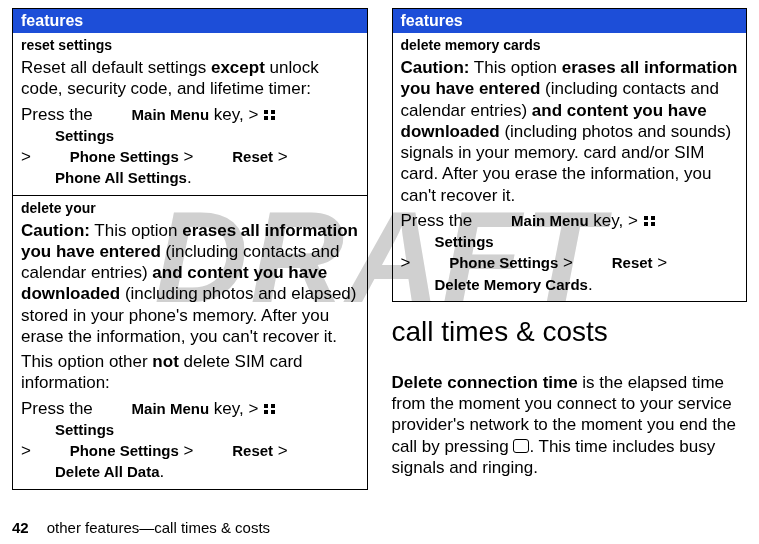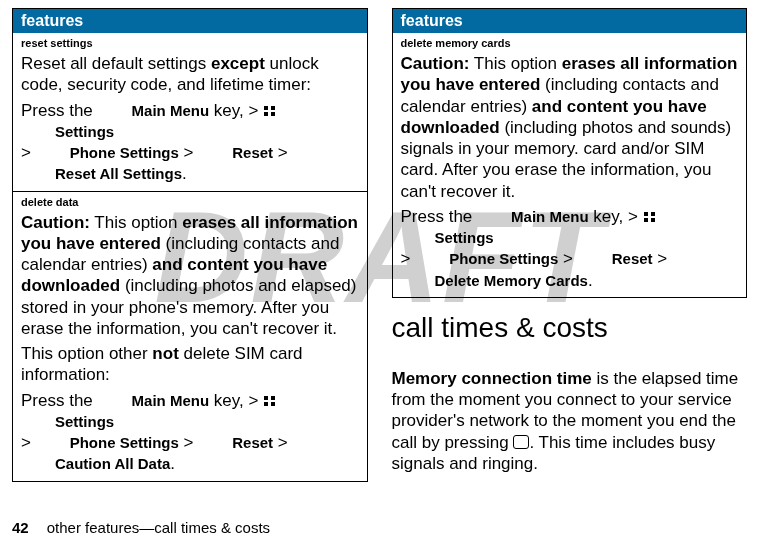--- a/index.html
+++ b/index.html
@@ -30,31 +30,31 @@
       display: flex;
       gap: 24px;
       padding: 8px 12px 0 12px;
     }
     .col { width: 364px; }
     .tbl {
       border: 1.5px solid #000;
       width: 100%;
     }
     .hdr {
-      background: #0369a1;
+      background: #1d4ed8;
       color: #fff;
       font-weight: bold;
       padding: 3px 8px;
       font-size: 16px;
     }
     .celltitle {
       border-top: 1.5px solid #000;
       padding: 4px 16px 2px 8px;
       font-weight: bold;
-      font-size: 11px;
+      font-size: 14px;
     }
     .celltitle.first { border-top: none; }
     .cellbody {
       padding: 2px 4px 6px 8px;
       font-size: 17px;
       line-height: 1.25;
     }
     .cellbody p { margin-bottom: 4px; }
     .cellbody p:last-child { margin-bottom: 0; }
     .navtext { font-family: Arial, sans-serif; font-weight: bold; font-size: 15px; margin-left: 34px; }
@@ -110,40 +110,40 @@
         <p>
           <span>Reset all default settings </span><strong>except</strong><span> unlock code, security code, and lifetime timer:</span>
         </p>
         <p>
           <span>Press the </span><span class="navtext">Main Menu</span><span> key, &gt; </span><span class="menuicon"><svg viewBox="0 0 14 12">
                 <rect x="1" y="1" width="4" height="4" fill="#000"></rect>
                 <rect x="8" y="1" width="4" height="4" fill="#000"></rect>
                 <rect x="1" y="7" width="4" height="4" fill="#000"></rect>
                 <rect x="8" y="7" width="4" height="4" fill="#000"></rect>
               </svg></span> <span class="navtext">Settings</span><br>
-          <span> &gt; </span><span class="navtext">Phone Settings</span><span> &gt; </span><span class="navtext">Reset</span><span> &gt; </span><span class="navtext">Reset All Settings</span><span>.</span>
+          <span> &gt; </span><span class="navtext">Phone Settings</span><span> &gt; </span><span class="navtext">Reset</span><span> &gt; </span><span class="navtext">Phone All Settings</span><span>.</span>
         </p>
       </div>
 
-      <div class="celltitle">delete data</div>
+      <div class="celltitle">delete your</div>
       <div class="cellbody">
         <p>
           <strong>Caution:</strong><span> This option </span><strong>erases all information you have entered</strong><span> (including contacts and calendar entries) </span><strong>and content you have downloaded</strong><span> (including photos and elapsed) stored in your phone's memory. After you erase the information, you can't recover it.</span>
         </p>
         <p>
           <span>This option other </span><strong>not</strong><span> delete SIM card information:</span>
         </p>
         <p>
           <span>Press the </span><span class="navtext">Main Menu</span><span> key, &gt; </span><span class="menuicon"><svg viewBox="0 0 14 12">
                 <rect x="1" y="1" width="4" height="4" fill="#000"></rect>
                 <rect x="8" y="1" width="4" height="4" fill="#000"></rect>
                 <rect x="1" y="7" width="4" height="4" fill="#000"></rect>
                 <rect x="8" y="7" width="4" height="4" fill="#000"></rect>
               </svg></span>  <span class="navtext">Settings</span><br>
-          <span> &gt; </span><span class="navtext">Phone Settings</span><span> &gt; </span><span class="navtext">Reset</span><span> &gt; </span><span class="navtext">Caution All Data</span><span>.</span>
+          <span> &gt; </span><span class="navtext">Phone Settings</span><span> &gt; </span><span class="navtext">Reset</span><span> &gt; </span><span class="navtext">Delete All Data</span><span>.</span>
         </p>
       </div>
     </div>
   </div>
 
   <div class="col">
     <div class="tbl">
       <div class="hdr">features</div>
 
       <div class="celltitle first">delete memory cards</div>
@@ -158,21 +158,21 @@
                 <rect x="1" y="7" width="4" height="4" fill="#000"></rect>
                 <rect x="8" y="7" width="4" height="4" fill="#000"></rect>
               </svg></span>  <span class="navtext">Settings</span><br>
           <span> &gt; </span><span class="navtext">Phone Settings</span><span> &gt; </span><span class="navtext">Reset</span><span> &gt; </span><span class="navtext">Delete Memory Cards</span><span>.</span>
         </p>
       </div>
     </div>
 
     <h2 class="section-heading">call times &amp; costs</h2>
     <p class="bodytext">
-      <strong>Memory connection time</strong><span> is the elapsed time from the moment you connect to your service provider's network to the moment you end the call by pressing </span><span class="endicon"></span><span>. This time includes busy signals and ringing.</span>
+      <strong>Delete connection time</strong><span> is the elapsed time from the moment you connect to your service provider's network to the moment you end the call by pressing </span><span class="endicon"></span><span>. This time includes busy signals and ringing.</span>
     </p>
   </div>
 
 </div>
 
 <div class="footer">
   <span class="pagenum">42</span><span>other features—call times &amp; costs</span>
 </div>
 
 </body></html>

